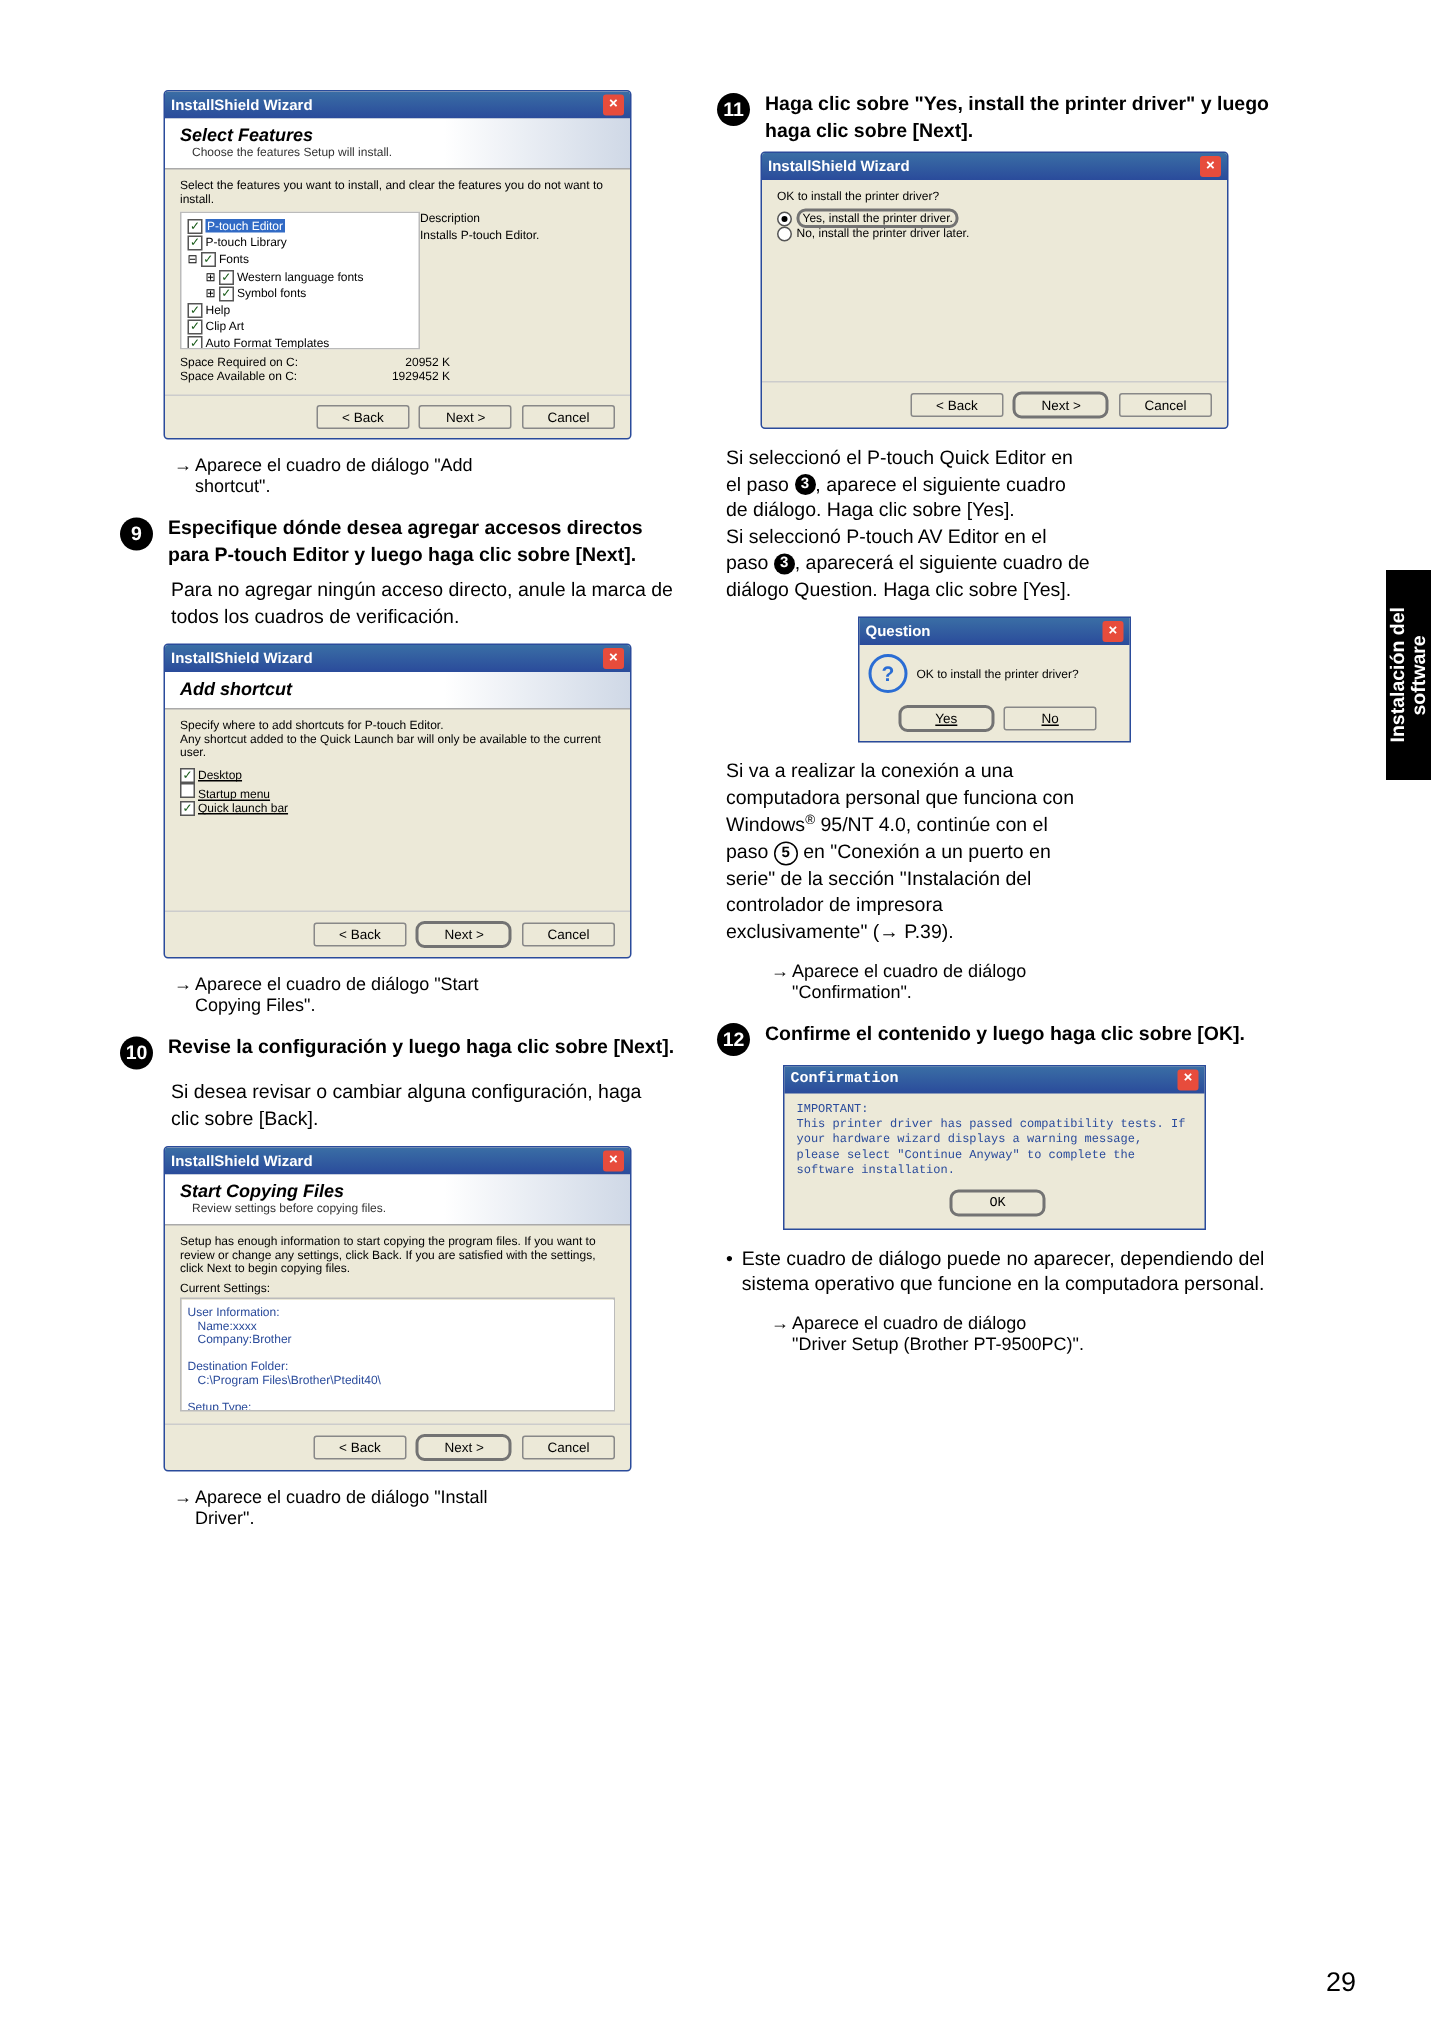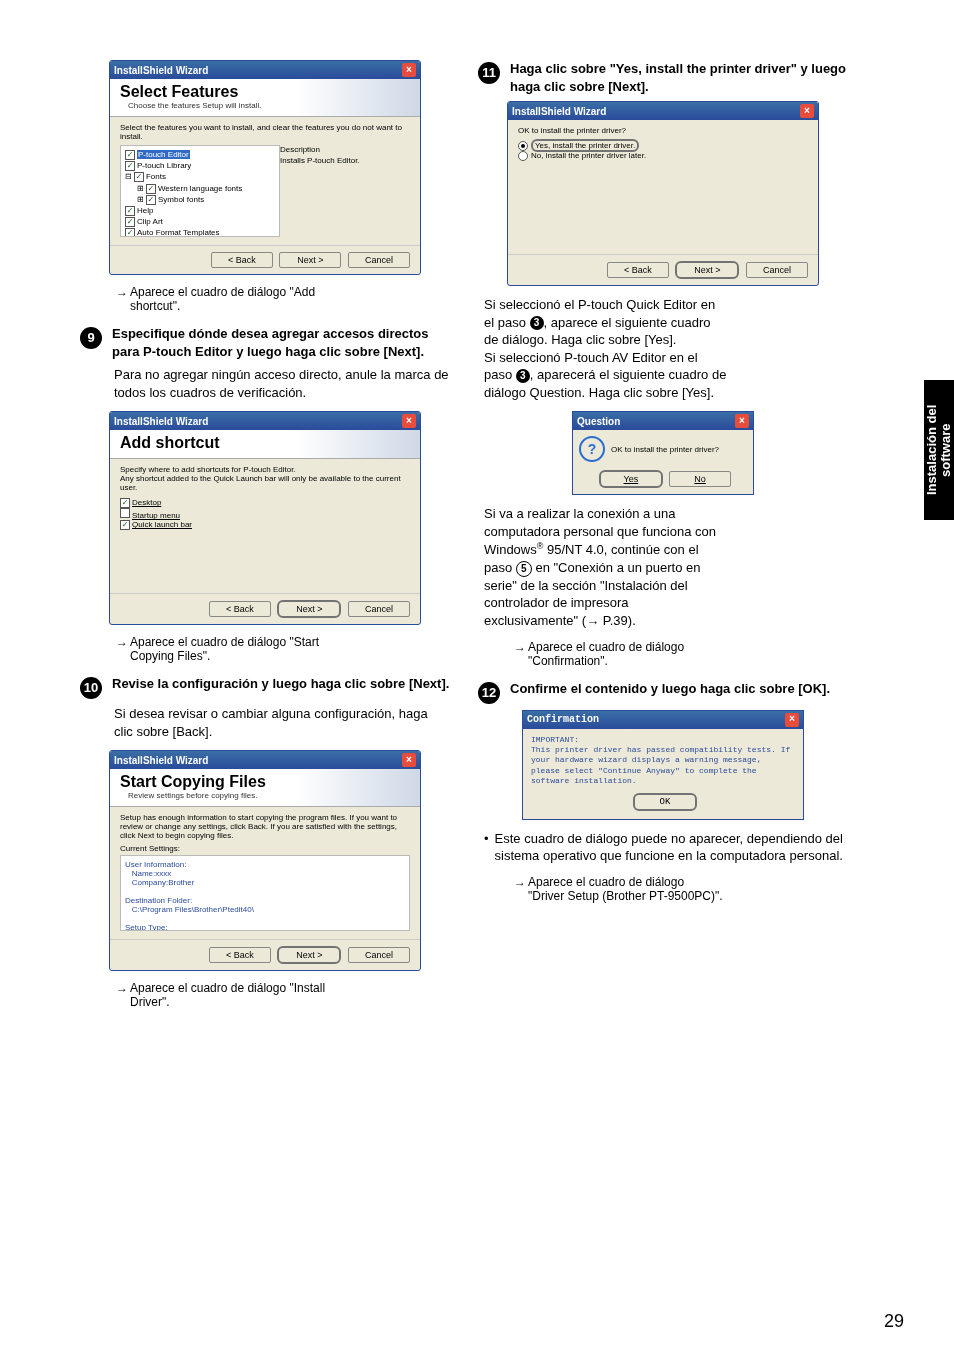--- a/index.html
+++ b/index.html
@@ -52,21 +52,22 @@
     text-align: center;
     border-radius: 2px;
   }
   .dlg-head {
     background: linear-gradient(to right, #fff 60%, #cfd8e6);
     padding: 4px 10px 6px 10px;
     border-bottom: 1px solid #aaa;
   }
   .dlg-head .title {
     font-weight: bold;
-    font-size: 16px;
+    font-size: 12px;
+    font-style: italic;
   }
   .dlg-head .sub {
     font-size: 8px;
     margin-left: 8px;
     color: #333;
   }
   .dlg-body {
     padding: 6px 10px 8px 10px;
     font-size: 8px;
     min-height: 90px;
@@ -261,20 +262,26 @@
             <div class="tree-item"><span class="chk on"></span><span>Help</span></div>
             <div class="tree-item"><span class="chk on"></span><span>Clip Art</span></div>
             <div class="tree-item"><span class="chk on"></span><span>Auto Format Templates</span></div>
 
           </div>
           <div class="desc-box">
             <div class="lbl">Description</div>
             <div>Installs P-touch Editor.</div>
           </div>
         </div>
+        <div style="clear:both;margin-top:4px;">
+          <span>Space Required on  C:</span>
+          <span style="float:right;margin-right:110px;">20952 K</span><br>
+          <span>Space Available on  C:</span>
+          <span style="float:right;margin-right:110px;">1929452 K</span>
+        </div>
       </div>
       <div class="dlg-foot">
         <span class="winbtn">&lt; Back</span>
         <span class="winbtn">Next &gt;</span>
         <span class="winbtn">Cancel</span>
       </div>
     </div>
 
     <div class="arrow-line">
       <span class="arr">→</span><span>Aparece el cuadro de diálogo "Add</span>

